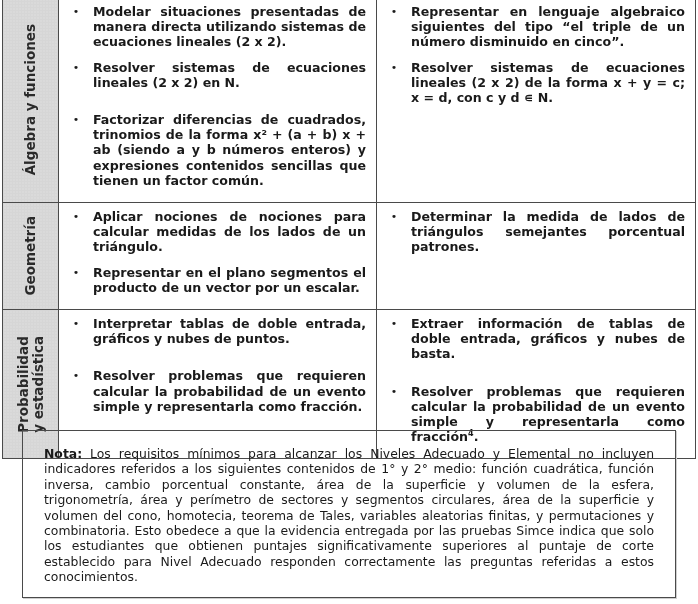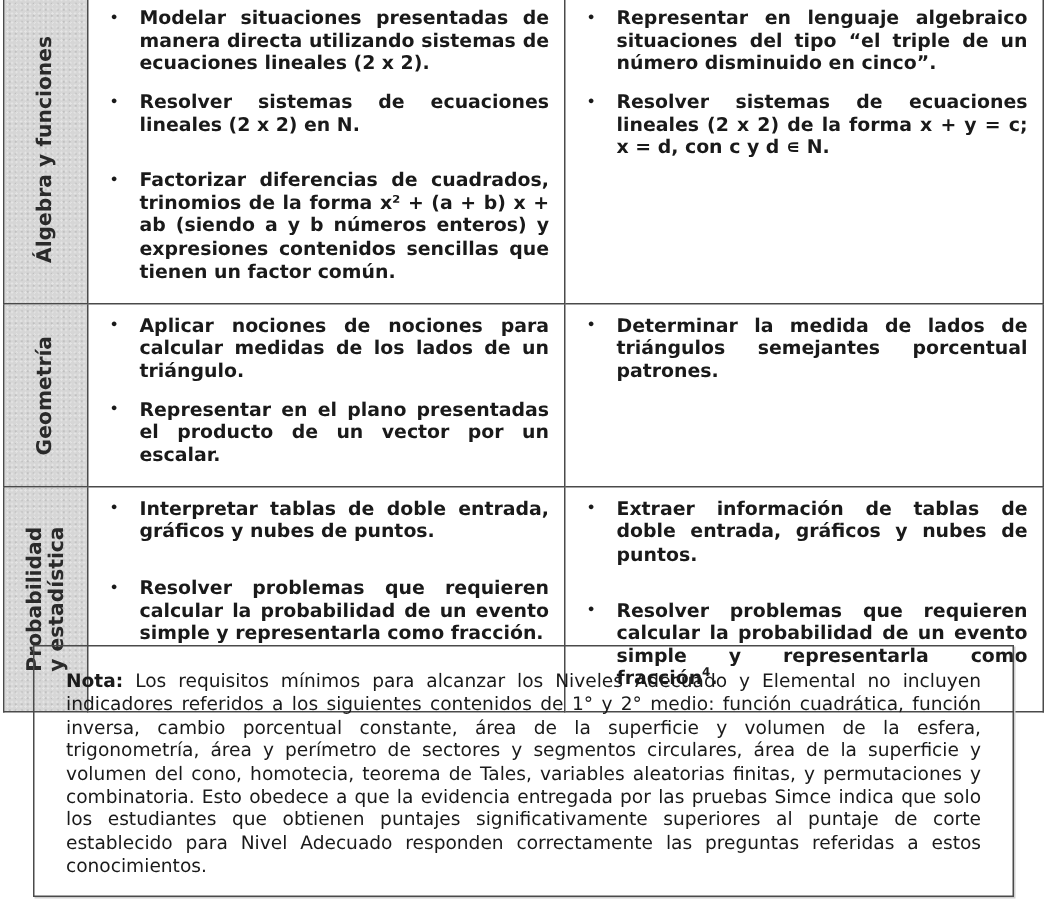--- a/index.html
+++ b/index.html
@@ -131,21 +131,21 @@
         <div class="item">
           <span class="bullet">•</span>
           <span class="item-text">Factorizar diferencias de cuadrados, trinomios de la forma x² + (a + b) x + ab (siendo a y b números enteros) y expresiones contenidos sencillas que tienen un factor común.</span>
         </div>
       </div>
     </td>
     <td class="col-b">
       <div class="cell-inner">
         <div class="item">
           <span class="bullet">•</span>
-          <span class="item-text">Representar en lenguaje algebraico situaciones del tipo “el triple de un número disminuido en cinco”.</span>
+          <span class="item-text">Representar en lenguaje algebraico siguientes del tipo “el triple de un número disminuido en cinco”.</span>
         </div>
         <div class="item">
           <span class="bullet">•</span>
           <span class="item-text">Resolver sistemas de ecuaciones lineales (2 x 2) de la forma x + y = c; x = d, con c y d ∊ N.</span>
         </div>
       </div>
     </td>
   </tr>
 
   <tr class="row2">
@@ -155,21 +155,21 @@
       </div>
     </td>
     <td class="col-a">
       <div class="cell-inner">
         <div class="item">
           <span class="bullet">•</span>
           <span class="item-text">Aplicar nociones de nociones para calcular medidas de los lados de un triángulo.</span>
         </div>
         <div class="item">
           <span class="bullet">•</span>
-          <span class="item-text">Representar en el plano presentadas el producto de un vector por un escalar.</span>
+          <span class="item-text">Representar en el plano segmentos el producto de un vector por un escalar.</span>
         </div>
       </div>
     </td>
     <td class="col-b">
       <div class="cell-inner">
         <div class="item">
           <span class="bullet">•</span>
           <span class="item-text">Determinar la medida de lados de triángulos semejantes porcentual patrones.</span>
         </div>
       </div>
@@ -191,21 +191,21 @@
         <div class="item">
           <span class="bullet">•</span>
           <span class="item-text">Resolver problemas que requieren calcular la probabilidad de un evento simple y representarla como fracción.</span>
         </div>
       </div>
     </td>
     <td class="col-b">
       <div class="cell-inner">
         <div class="item gap-lg">
           <span class="bullet">•</span>
-          <span class="item-text">Extraer información de tablas de doble entrada, gráficos y nubes de puntos.</span>
+          <span class="item-text">Extraer información de tablas de doble entrada, gráficos y nubes de basta.</span>
         </div>
         <div class="item">
           <span class="bullet">•</span>
           <span class="item-text"><span>Resolver problemas que requieren calcular la probabilidad de un evento simple y representarla como fracción</span><sup>4</sup>.</span>
         </div>
       </div>
     </td>
   </tr>
 </tbody>
   </table>

